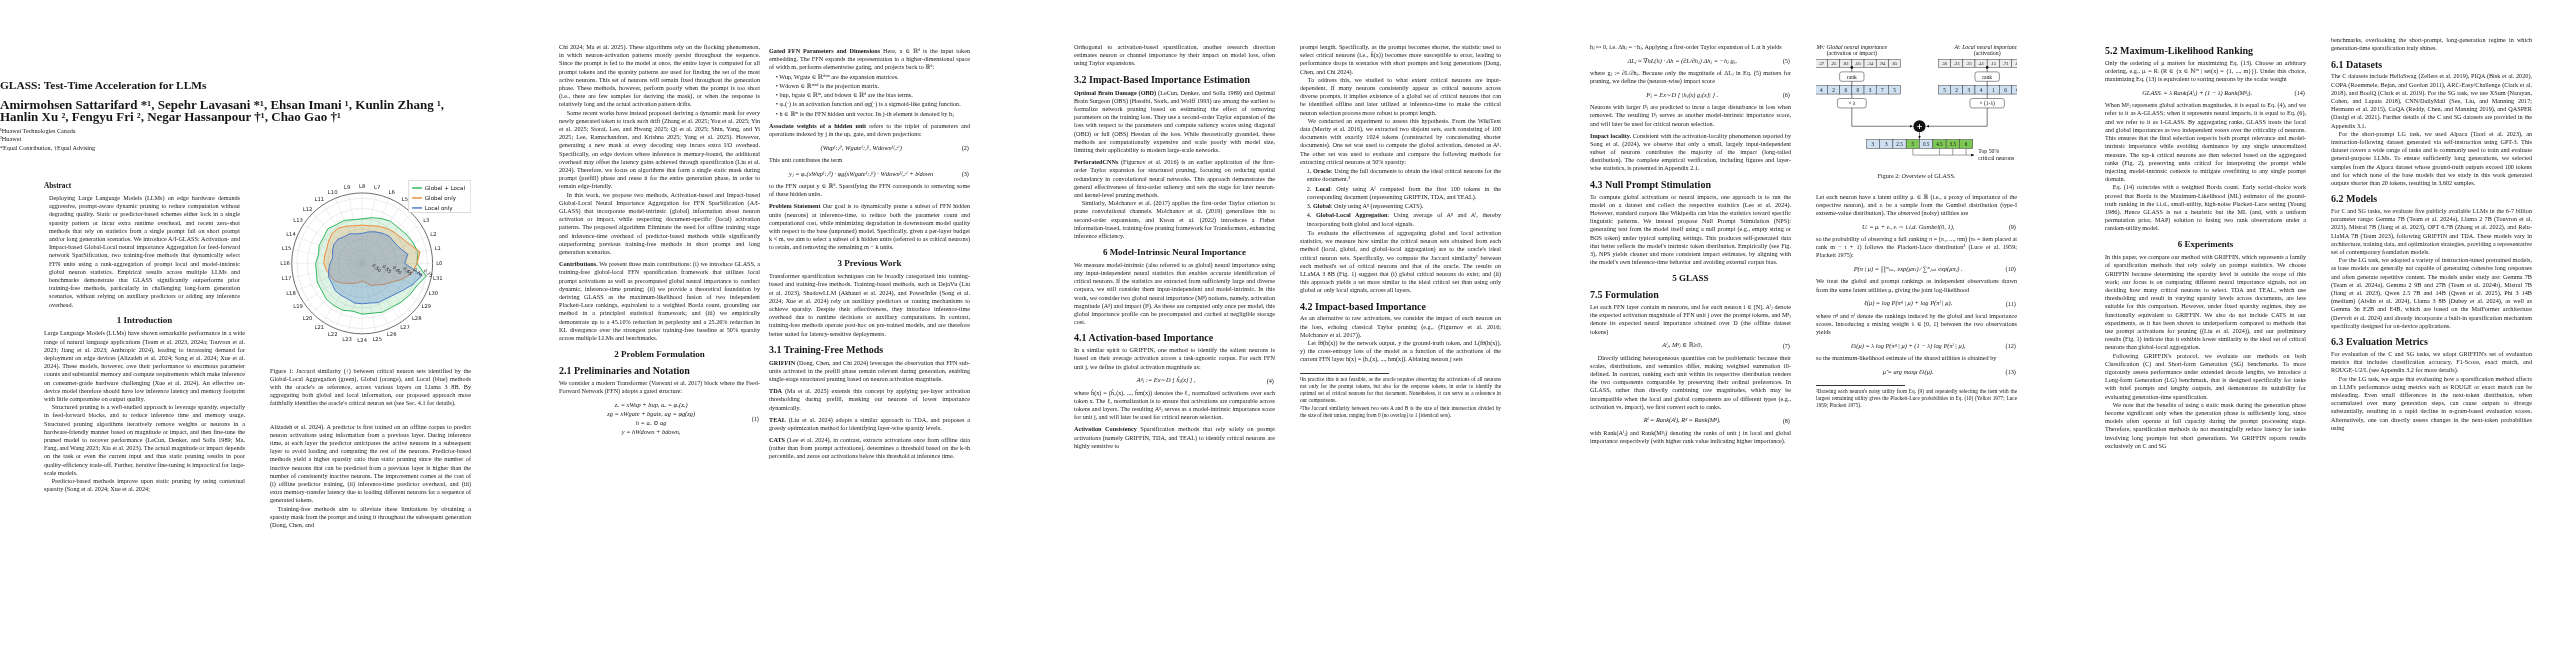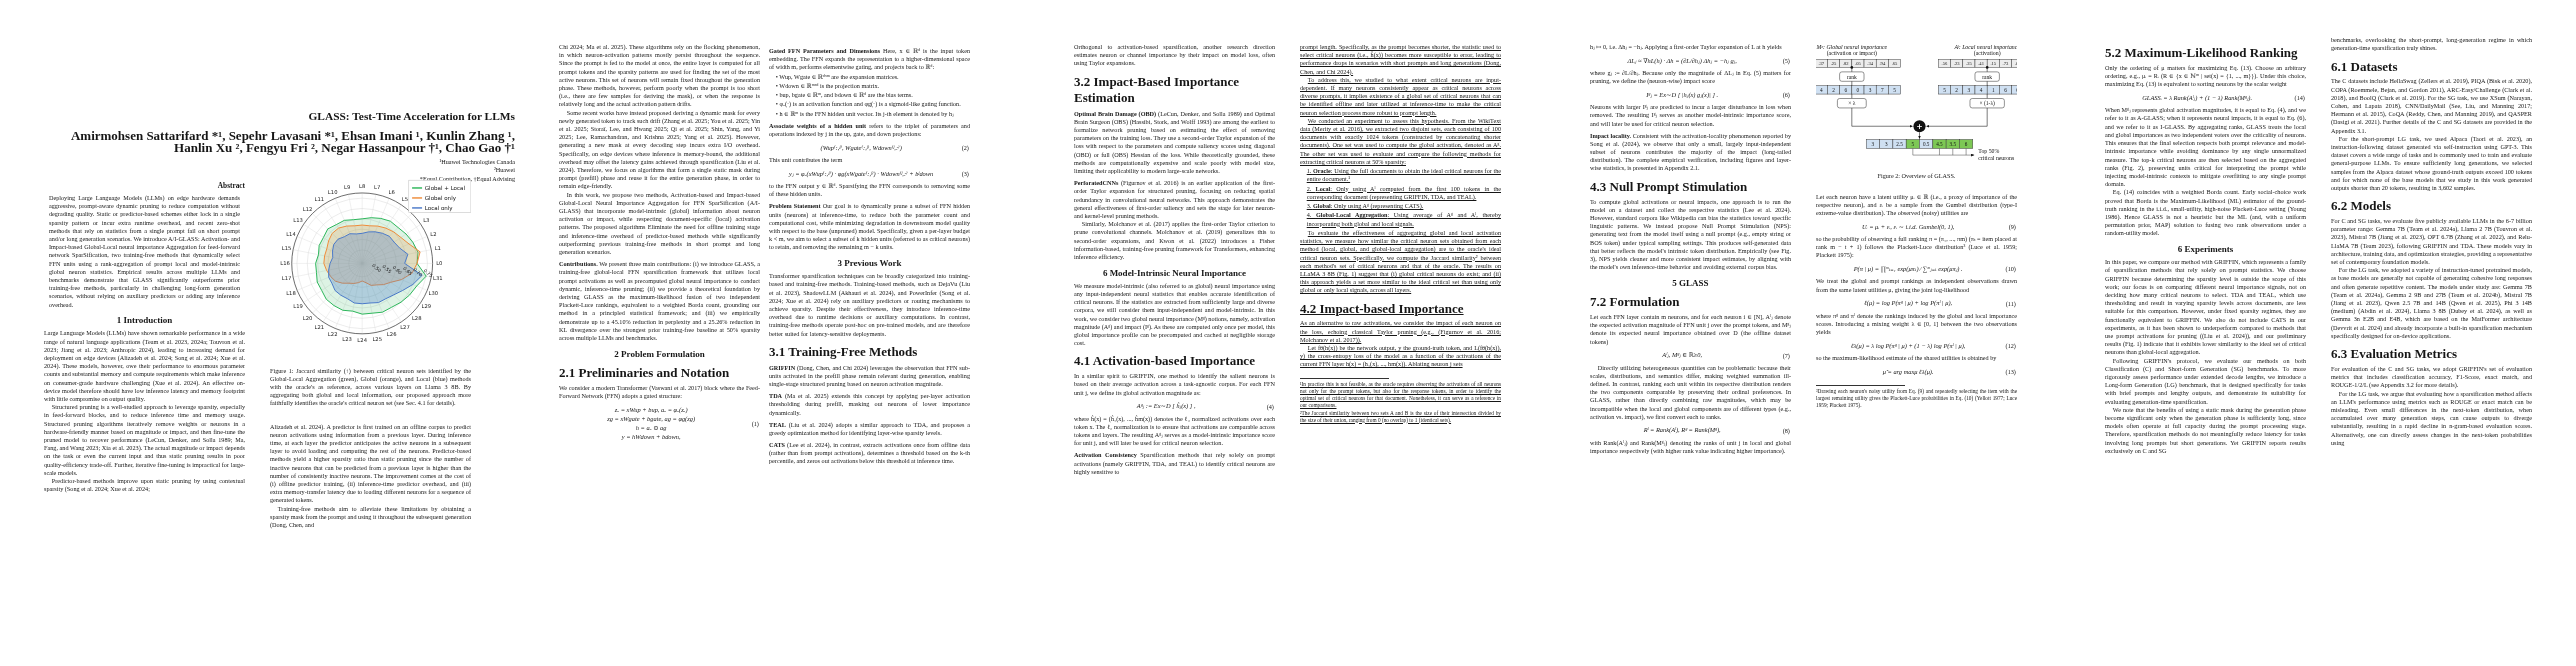--- a/index.html
+++ b/index.html
@@ -3,33 +3,33 @@
 <meta charset="utf-8">
 <style>
   html,body{margin:0;padding:0;}
   body{
     width:2576px;height:667px;position:relative;overflow:hidden;
     background:#ffffff;color:#161616;
     font-family:"Liberation Serif","DejaVu Serif",serif;
   }
   .page{position:absolute;top:0;width:515px;height:667px;background:#fff;}
   .col{position:absolute;overflow:hidden;}
-  .titleblock{position:absolute;left:0;top:78px;width:515px;text-align:right;margin-top:31px;}
+  .titleblock{position:absolute;left:0;top:78px;width:515px;text-align:left;}
   .ptitle{font-size:11.4px;font-weight:bold;line-height:14.5px;}
   .pauthors{font-size:13px;font-weight:bold;line-height:10.6px;margin-top:1.1px;}
   .pauthors.first{margin-top:7.8px;}
   .paffil{font-size:6.2px;line-height:8.3px;}
   .paffil.first{margin-top:4.4px;}
   .para{font-size:6.2px;line-height:8.2px;text-align:justify;margin:0;text-indent:7.8px;
         font-family:"Liberation Serif","DejaVu Serif","DejaVu Sans",serif;}
   .noind{text-indent:0;}
   .mt{margin-top:3.9px;}
   .h1{font-size:9px;font-weight:bold;text-align:center;margin:6.7px 0 3.9px;}
-  .h2{font-size:13px;font-weight:bold;margin:6.1px 0 2.8px;}
-  .habs{font-size:7.3px;font-weight:bold;text-align:right;margin:0 0 3.9px;}
+  .h2{font-size:10px;font-weight:bold;margin:6.1px 0 2.8px;}
+  .habs{font-size:7.3px;font-weight:bold;text-align:left;margin:0 0 3.9px;}
   .absbody{padding:0 5px;}
   .eq{position:relative;margin:4.4px 0;padding-right:16.7px;}
   .eqlines{text-align:center;font-style:italic;font-size:6.4px;line-height:9px;
            font-family:"Liberation Serif","DejaVu Serif","DejaVu Sans",serif;}
   .eqnum{position:absolute;right:1.1px;top:50%;transform:translateY(-50%);
          font-style:normal;font-size:6.2px;}
   .li{font-size:6.2px;line-height:8.2px;text-align:justify;margin:1.1px 0 1.1px 6.7px;text-indent:0;}
   .cap{font-size:6.2px;line-height:8px;text-align:justify;margin-top:4.4px;}
   .capcenter{font-size:6.2px;text-align:center;margin-top:5.6px;}
   .fn{font-size:5.3px;line-height:6.8px;text-align:justify;margin:1.1px 0;}
@@ -231,21 +231,21 @@
       <p class="para noind">In a similar spirit to GRIFFIN, one method to identify the salient neurons is based on their average activation across a task-agnostic corpus. For each FFN unit j, we define its global activation magnitude as:</p>
       <div class="eq">
         <div class="eqlines">
           <div>Aᵍⱼ := Ex∼D [ ĥⱼ(x) ] ,</div>
         </div>
         <span class="eqnum">(4)</span>
       </div>
       <p class="para noind">where ĥ(x) = (ĥ₁(x), ..., ĥm(x)) denotes the ℓ₂ normalized activations over each token x. The ℓ₂ normalization is to ensure that activations are comparable across tokens and layers. The resulting Aᵍⱼ serves as a model-intrinsic importance score for unit j, and will later be used for critical neuron selection.</p>
       <p class="para noind mt"><b>Activation Consistency</b>  Sparsification methods that rely solely on prompt activations (namely GRIFFIN, TDA, and TEAL) to identify critical neurons are highly sensitive to</p>
     </div>
-  <div class="col" style="left: 270px; top: 43px; width: 201px; height: 556px; text-decoration: underline;">
+  <div class="col" style="left: 270px; top: 43px; width: 201px; height: 556px;">
       <p class="para noind">prompt length. Specifically, as the prompt becomes shorter, the statistic used to select critical neurons (i.e., ĥ(x)) becomes more susceptible to error, leading to performance drops in scenarios with short prompts and long generations (Dong, Chen, and Chi 2024).</p>
       <p class="para">To address this, we studied to what extent critical neurons are input-dependent. If many neurons consistently appear as critical neurons across diverse prompts, it implies existence of a global set of critical neurons that can be identified offline and later utilized at inference-time to make the critical neuron selection process more robust to prompt length.</p>
       <p class="para">We conducted an experiment to assess this hypothesis. From the WikiText data (Merity et al. 2016), we extracted two disjoint sets, each consisting of 100 documents with exactly 1024 tokens (constructed by concatenating shorter documents). One set was used to compute the global activation, denoted as Aᵍ. The other set was used to evaluate and compare the following methods for extracting critical neurons at 50% sparsity:</p>
       <div>
         <p class="li">1. <b>Oracle</b>: Using the full documents to obtain the ideal critical neurons for the entire document.¹</p>
         <p class="li">2. <b>Local</b>: Only using Aˡ computed from the first 100 tokens in the corresponding document (representing GRIFFIN, TDA, and TEAL).</p>
         <p class="li">3. <b>Global</b>: Only using Aᵍ (representing CATS).</p>
         <p class="li">4. <b>Global-Local Aggregation</b>: Using average of Aᵍ and Aˡ, thereby incorporating both global and local signals.</p>
       </div>
       <p class="para">To evaluate the effectiveness of aggregating global and local activation statistics, we measure how similar the critical neuron sets obtained from each method (local, global, and global-local aggregation) are to the oracle's ideal critical neuron sets. Specifically, we compute the Jaccard similarity² between each method's set of critical neurons and that of the oracle. The results on LLaMA 3 8B (Fig. 1) suggest that (i) global critical neurons do exist; and (ii) this approach yields a set more similar to the ideal critical set than using only global or only local signals, across all layers.</p>
@@ -271,21 +271,21 @@
         <div class="eqlines">
           <div>Iᵍⱼ = Ex∼D [ |hⱼ(x) gⱼ(x)| ] .</div>
         </div>
         <span class="eqnum">(6)</span>
       </div>
       <p class="para noind">Neurons with larger Iᵍⱼ are predicted to incur a larger disturbance in loss when removed. The resulting Iᵍⱼ serves as another model-intrinsic importance score, and will later be used for critical neuron selection.</p>
       <p class="para noind mt"><b>Impact locality.</b>  Consistent with the activation-locality phenomenon reported by Song et al. (2024), we observe that only a small, largely input-independent subset of neurons contributes the majority of the impact (long-tailed distribution). The complete empirical verification, including figures and layer-wise statistics, is presented in Appendix 2.1.</p>
       <div class="h2">4.3    Null Prompt Stimulation</div>
       <p class="para noind">To compute global activations or neural impacts, one approach is to run the model on a dataset and collect the respective statistics (Lee et al. 2024). However, standard corpora like Wikipedia can bias the statistics toward specific linguistic patterns. We instead propose Null Prompt Stimulation (NPS): generating text from the model itself using a null prompt (e.g., empty string or BOS token) under typical sampling settings. This produces self-generated data that better reflects the model's intrinsic token distribution. Empirically (see Fig. 3), NPS yields cleaner and more consistent impact estimates, by aligning with the model's own inference-time behavior and avoiding external corpus bias.</p>
       <div class="h1">5    GLASS</div>
-      <div class="h2">7.2    Formulation</div>
+      <div class="h2">7.5    Formulation</div>
       <p class="para noind">Let each FFN layer contain m neurons, and for each neuron i ∈ [N], Aˡⱼ denote the expected activation magnitude of FFN unit j over the prompt tokens, and Mᵍⱼ denote its expected neural importance obtained over D (the offline dataset tokens)</p>
       <div class="eq">
         <div class="eqlines">
           <div>Aˡⱼ,  Mᵍⱼ ∈ ℝ≥0,</div>
         </div>
         <span class="eqnum">(7)</span>
       </div>
       <p class="para">Directly utilizing heterogeneous quantities can be problematic because their scales, distributions, and semantics differ, making weighted summation ill-defined. In contrast, ranking each unit within its respective distribution renders the two components comparable by preserving their ordinal preferences. In GLASS, rather than directly combining raw magnitudes, which may be incompatible when the local and global components are of different types (e.g., activation vs. impact), we first convert each to ranks.</p>
       <div class="eq">
         <div class="eqlines">

